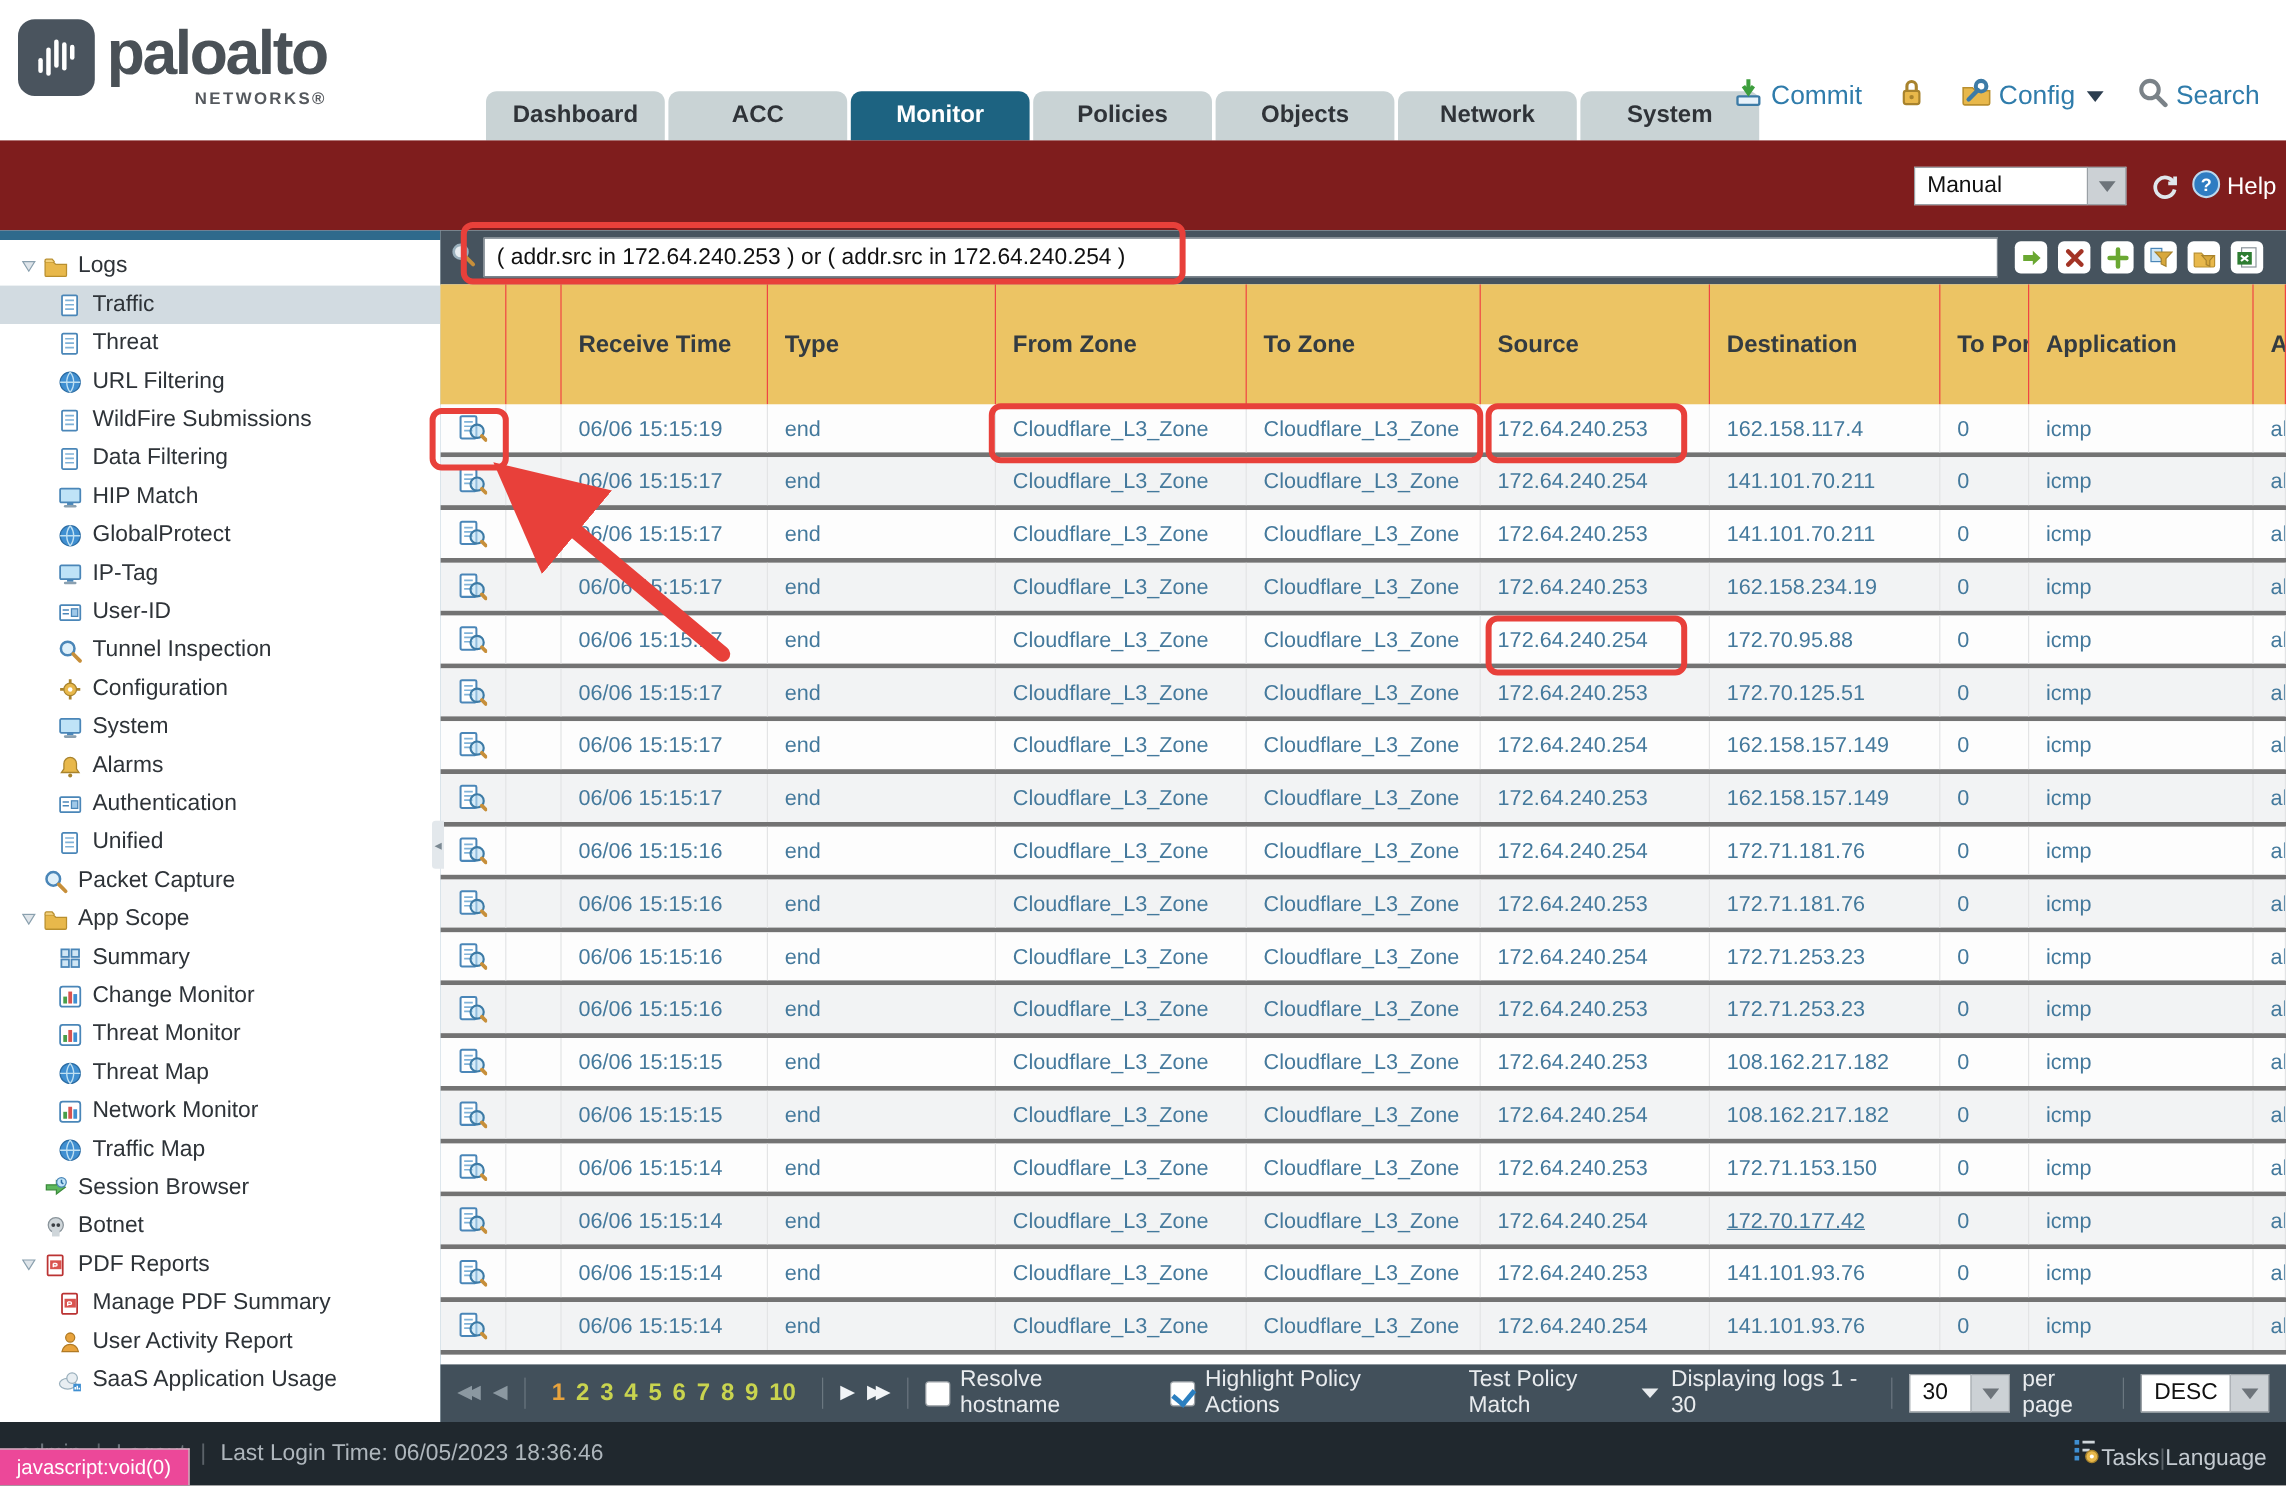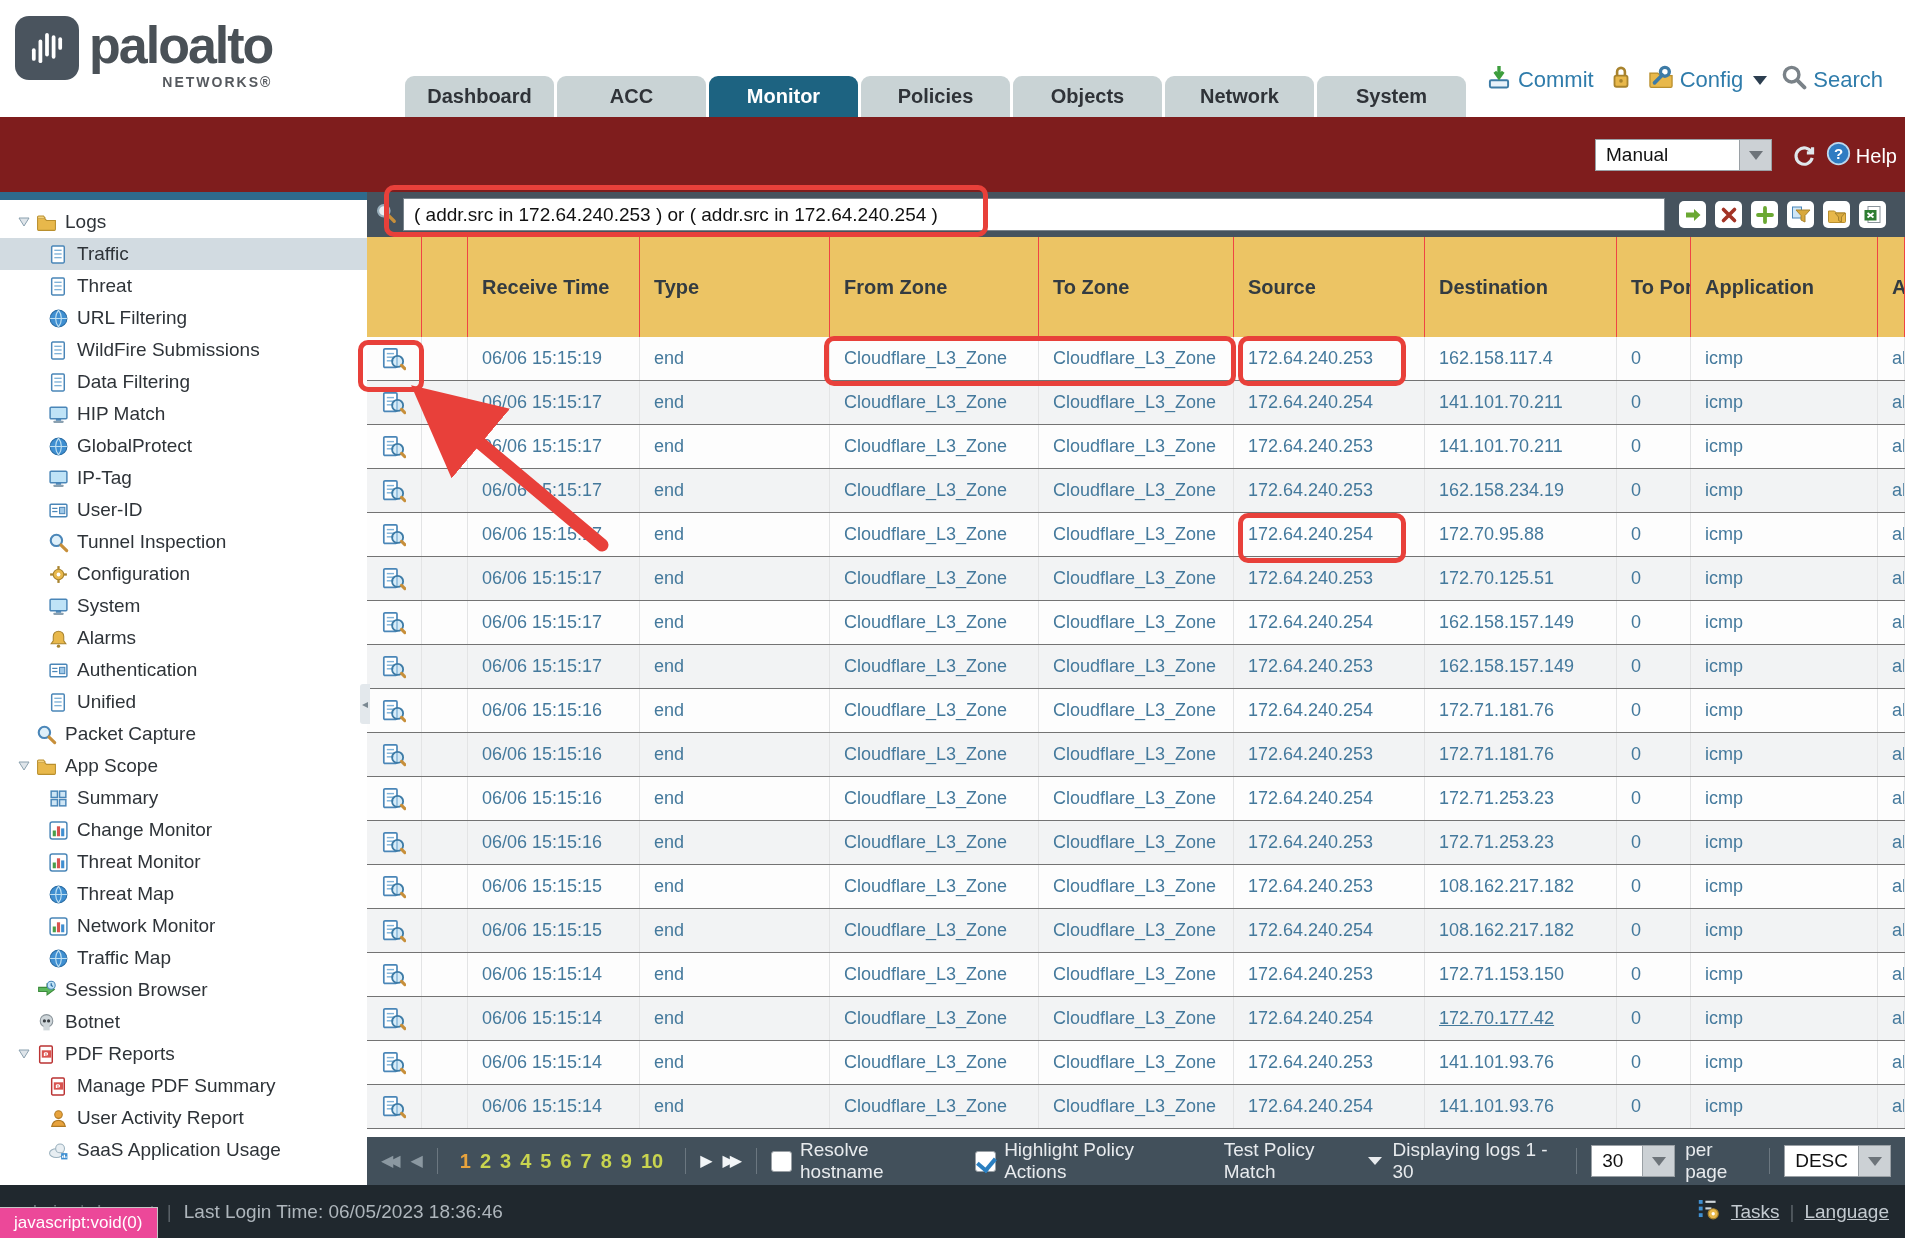--- a/index.html
+++ b/index.html
@@ -10,21 +10,21 @@
   
   .topbar { position:absolute; left:0; top:0; width:100%; height:117px; background:#fff; }
   .logo { position:absolute; left:15px; top:16px; display:flex; align-items:flex-start; }
   .logo-mark { width:64px; height:64px; background:#4a545e; border-radius:14px; display:flex; align-items:center; justify-content:center; }
   .logo-text { margin-left:10px; }
   .logo-brand { font-size:52px; font-weight:bold; color:#4a5157; letter-spacing:-2px; line-height:58px; }
   .logo-sub { font-size:14px; letter-spacing:2px; color:#55595e; text-align:right; font-weight:bold; }
   .tabs { position:absolute; left:405px; bottom:0; display:flex; gap:3px; }
   .tab { width:149px; height:41px; background:#c9d3d5; border-radius:9px 9px 0 0; font-size:20px; font-weight:bold; color:#2f3338; display:flex; align-items:center; justify-content:center; cursor:pointer; }
   .tab.active { background:#1d6381; color:#fff; }
-  .top-actions { position:absolute; right:22px; top:64px; display:flex; align-items:center; gap:14px; font-size:22px; color:#2f7cab; }
+  .top-actions { position:absolute; right:22px; top:64px; display:flex; align-items:center; gap:28px; font-size:22px; color:#2f7cab; }
   .top-action { display:flex; align-items:center; gap:6px; cursor:pointer; }
   .dd-caret { width:0; height:0; border-left:7px solid transparent; border-right:7px solid transparent; border-top:9px solid #2c3e50; margin-left:4px; }
 
   
   .blueband { position:absolute; left:0; top:117px; width:100%; height:75px; background:#7f1d1d; }
   .sel { display:flex; align-items:center; }
   .sel .val { background:#fff; height:32px; padding:0 10px; font-size:19px; color:#111; display:flex; align-items:center; border:1px solid #9aa0a5; }
   .sel .btn { width:32px; height:32px; background:#ccd1d5; border:1px solid #9aa0a5; border-left:none; display:flex; align-items:center; justify-content:center; }
   .dt { width:0; height:0; border-left:7px solid transparent; border-right:7px solid transparent; border-top:9px solid #6d747a; }
   .manual-wrap { position:absolute; right:133px; top:22px; }
@@ -49,21 +49,21 @@
   .filterbar { position:absolute; left:0; top:0; right:0; height:45px; background:#46535e; display:flex; align-items:center; padding-left:8px; }
   .filterbar input { margin-left:6px; width:1262px; height:33px; border:1px solid #7a848c; font-size:19px; padding:0 10px; color:#111; font-family:"Liberation Sans",sans-serif; }
   .filter-icons { display:flex; align-items:center; gap:9px; margin-left:14px; }
   .fbtn { width:27px; height:27px; background:#fff; border-radius:5px; display:flex; align-items:center; justify-content:center; cursor:pointer; }
 
   
   .grid { display:grid; grid-template-columns:55px 46px 172px 190px 209px 195px 191px 192px 74px 187px minmax(0,1fr); }
   .grid-header { position:absolute; left:0; top:45px; right:0; height:100px; background:#ecc464; }
   .hcell { font-size:20px; font-weight:bold; color:#333b41; display:flex; align-items:center; padding-left:14px; border-right:1px solid #ef4444; overflow:hidden; white-space:nowrap; cursor:pointer; }
   .grid-body { position:absolute; left:0; top:145px; right:0; height:792px; overflow:hidden; }
-  .trow { height:44px; border-bottom:1px solid #737373; background:#fdfdfd; }
+  .trow { height:44px; border-bottom:4px solid #737373; background:#fdfdfd; }
   .trow.alt { background:#f2f3f4; }
   .tcell { font-size:18px; color:#44799c; display:flex; align-items:center; padding-left:14px; border-right:1px solid #e3e4e5; overflow:hidden; white-space:nowrap; cursor:pointer; }
   .tcell.icon-cell { justify-content:center; padding-left:0; }
   .tcell.uline { text-decoration:underline; }
 
   
   .grid-footer { position:absolute; left:0; bottom:0; right:0; height:48px; background:#42505b; display:flex; align-items:center; color:#e8ebee; font-size:19px; padding:0 14px; gap:10px; }
   .pgnav { font-size:16px; cursor:pointer; line-height:1; }
   .pgnav.dis { color:#8b98a1; }
   .pgnav.en { color:#f2f5f7; }
@@ -77,21 +77,21 @@
   .cb-label { margin-left:-2px; }
   .tpm { display:flex; align-items:center; gap:8px; margin-left:26px; cursor:pointer; }
   .tpm .wcaret { width:0; height:0; border-left:7px solid transparent; border-right:7px solid transparent; border-top:8px solid #e8ebee; }
   .disp { margin-left:auto; }
   .foot-sel .val { font-size:19px; }
 
   
   .statusbar { position:absolute; left:0; bottom:0; width:100%; height:53px; background:#20282e; display:flex; align-items:center; padding:0 16px; font-size:19px; color:#aeb6bc; gap:12px; }
   .sb-dim { color:#6d757c; }
   .sb-sep { color:#5a6268; }
-  .sb-right { margin-left:auto; display:flex; align-items:center; gap:10px; color:#c3cad0;text-decoration:underline; }
+  .sb-right { margin-left:auto; display:flex; align-items:flex-end; gap:0; color:#c3cad0; }
   .tooltip { position:absolute; left:0; bottom:0; background:#ec4899; border:1px solid #c5c5c5; border-left:none; border-bottom:none; color:#fff; font-size:17px; padding:5px 14px; z-index:60; }
 
   
   .ann { position:absolute; border:5px solid #e8403a; border-radius:10px; z-index:50; pointer-events:none; }
   .overlay { position:absolute; left:0; top:0; width:1905px; height:1238px; z-index:50; pointer-events:none; }
 </style>
 </head>
 <body>
 
 <div class="app">

